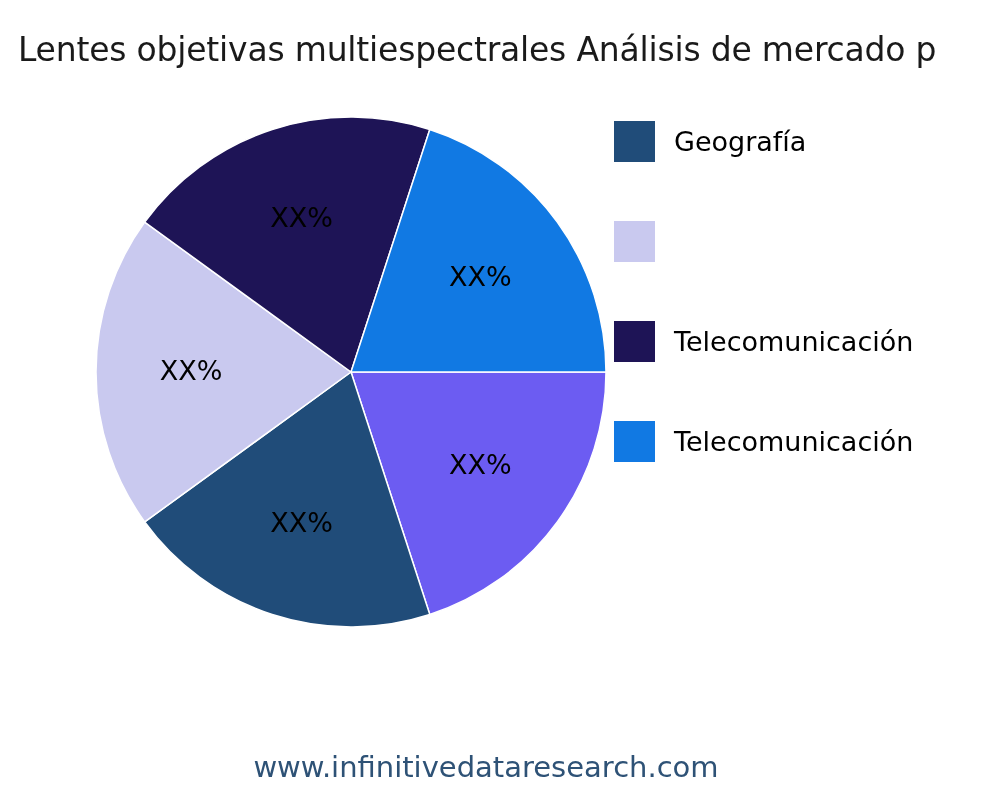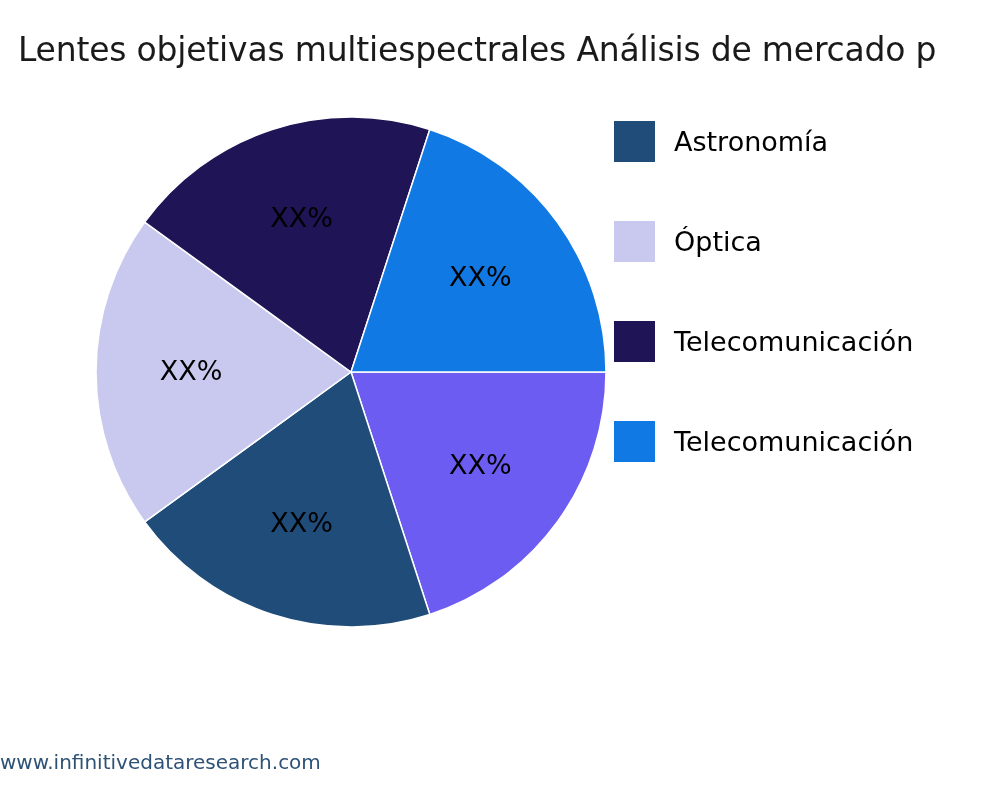--- a/index.html
+++ b/index.html
@@ -90,22 +90,22 @@
     white-space: nowrap;
     font-family: "DejaVu Sans", "Liberation Sans", sans-serif;
   }
 
   
   #footer-url {
     position: absolute;
     left: 0px;
     right: 28px;
     top: 750px;
-    text-align: left;
-    font-size: 20px;
+    text-align: center;
+    font-size: 29px;
     color: #2e5276;
     font-family: "DejaVu Sans", "Liberation Sans", sans-serif;
     white-space: nowrap;
   }
 </style>
 </head>
 <body>
 
 <div id="page">
 
@@ -126,25 +126,24 @@
           <text x="191.0" y="372.0" class="slice-label">XX%</text>
           <text x="301.6" y="219.8" class="slice-label">XX%</text>
           <text x="480.4" y="278.0" class="slice-label">XX%</text>
         </g>
     </svg>
   </div>
 
   <div id="legend">
       <div class="legend-row">
         <span class="legend-swatch" style="background: rgb(32, 76, 121);"></span>
-        <span class="legend-label">Astronomía</span>
+        <span class="legend-label">Geografía</span>
       </div>
       <div class="legend-row">
         <span class="legend-swatch" style="background: rgb(201, 201, 239);"></span>
-        <span class="legend-label">Óptica</span>
       </div>
       <div class="legend-row">
         <span class="legend-swatch" style="background: rgb(30, 20, 86);"></span>
         <span class="legend-label">Telecomunicación</span>
       </div>
       <div class="legend-row">
         <span class="legend-swatch" style="background: rgb(17, 121, 227);"></span>
         <span class="legend-label">Telecomunicación</span>
       </div>
     </div>

